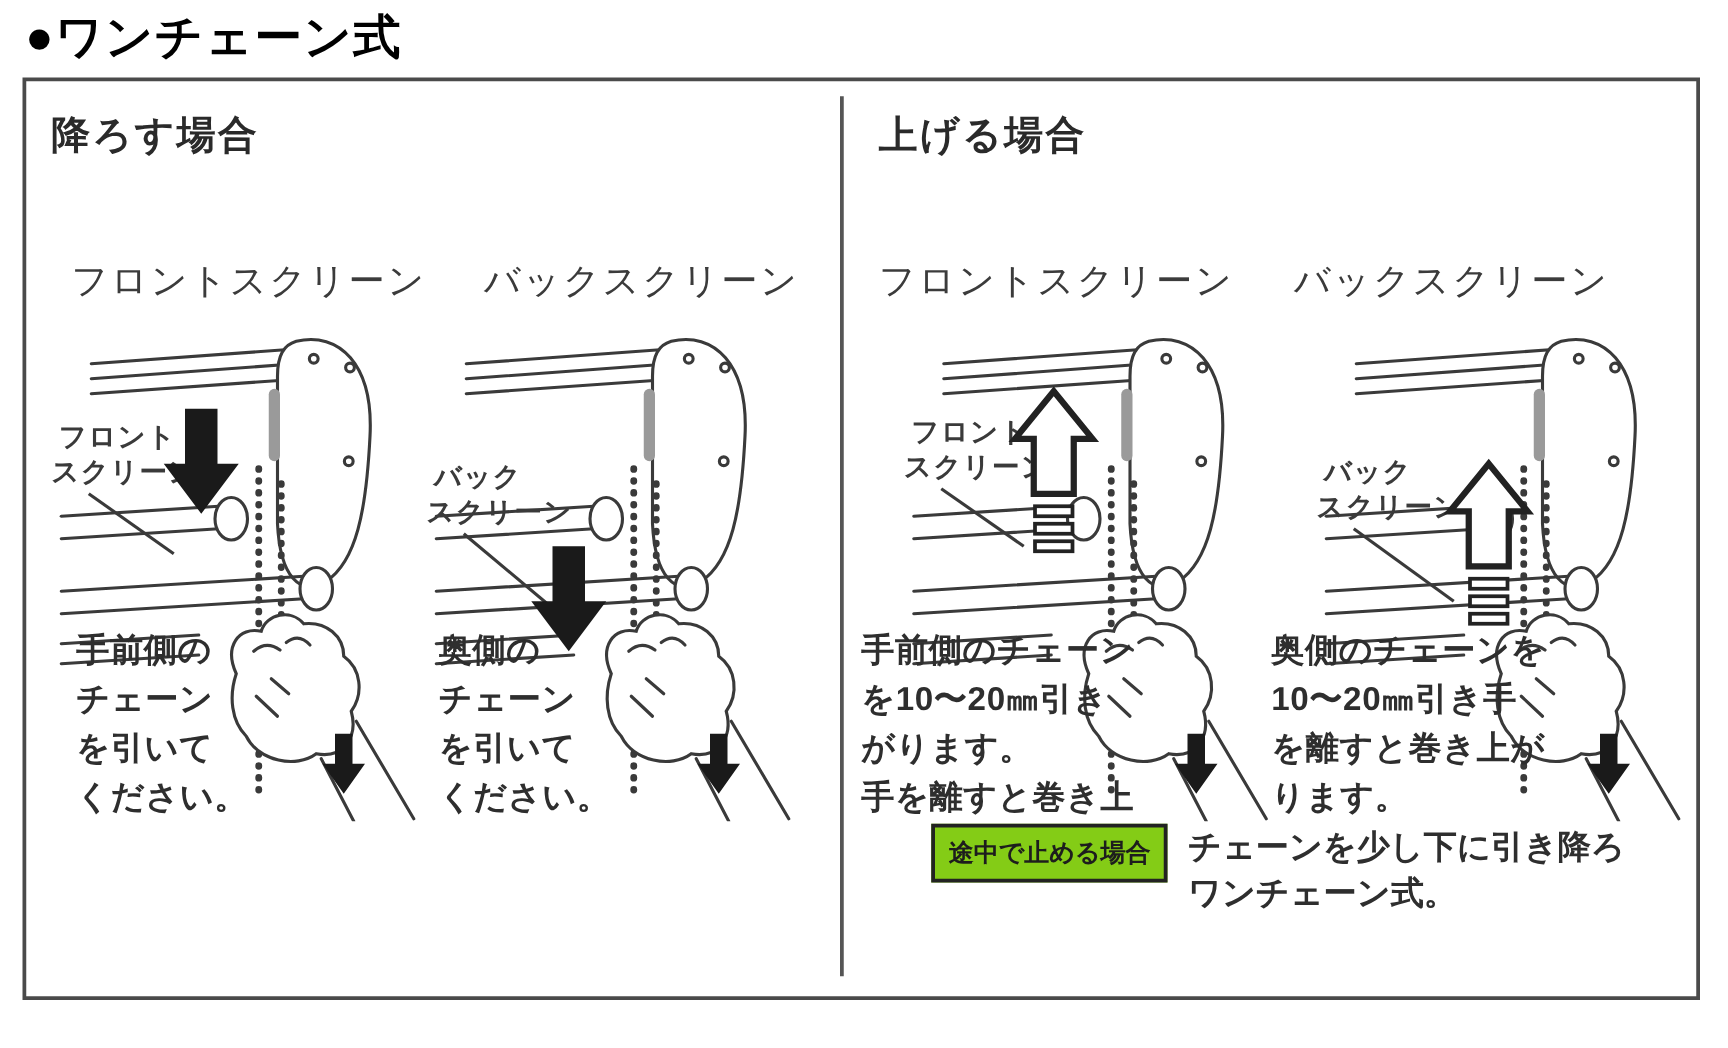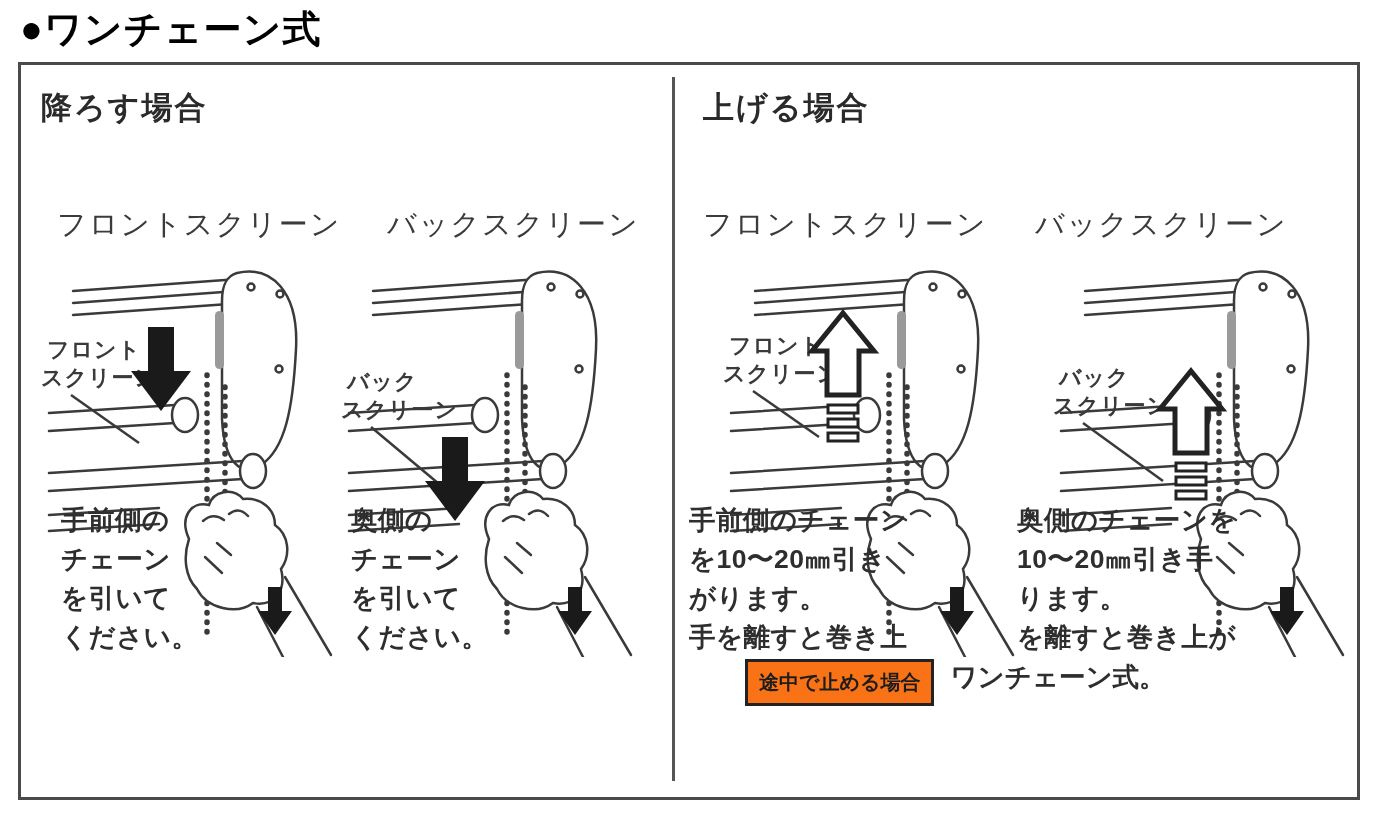--- a/index.html
+++ b/index.html
@@ -19,21 +19,21 @@
   .divider { position:absolute; left:651px; top:12px; width:3px; height:704px; background:#555; }
   .panel-title { position:absolute; top:22px; font-size:31px; font-weight:700; color:#2a2a2a; letter-spacing:2px; }
   .pt-left { left:20px;text-align:center; } .pt-right { left:682px; }
   .screen-label { position:absolute; top:140px; font-size:29px; font-weight:500; color:#3b3b3b; letter-spacing:2px; white-space:nowrap; }
   .diagram { position:absolute; top:192px; width:310px; height:400px; z-index:1; }
   .d1 { left:18px; } .d2 { left:318px; } .d3 { left:700px; } .d4 { left:1030px; }
   .callout { font-size:22px; font-weight:600; fill:#3a3a3a; letter-spacing:1px; }
   .instr { position:absolute; top:424px; z-index:2; font-size:26.5px; font-weight:600; color:#2e2e2e; line-height:39px; letter-spacing:0.5px; white-space:nowrap;margin-top:12px; }
   .i1 { left:40px; } .i2 { left:330px; } .i3 { left:668px; } .i4 { left:996px; }
   .stop-note { position:absolute; left:724px; top:594px; display:flex; gap:16px; align-items:flex-start; z-index:3; }
-  .stop-badge { border:3px solid #222; padding:7px 11px; font-size:20px; font-weight:700; color:#1d1d1d; white-space:nowrap; background:#f97316; }
+  .stop-badge { border:3px solid #222; padding:7px 11px; font-size:20px; font-weight:700; color:#1d1d1d; white-space:nowrap; background:#84cc16; }
   .stop-text { font-size:26.5px; font-weight:600; color:#2e2e2e; line-height:37px; white-space:nowrap; }
   .defs-holder { position:absolute; width:0; height:0; overflow:hidden; }
 </style>
 </head>
 <body>
 
 <svg class="defs-holder" aria-hidden="true">
   <defs>
     <g id="g-blind" stroke="#3a3a3a" stroke-width="2.5" fill="none" stroke-linecap="round">
 
@@ -146,24 +146,25 @@
   <div class="instr i3">
     <div>手前側のチェーン</div>
     <div>を10〜20㎜引き</div>
     <div>がります。</div>
     <div>手を離すと巻き上</div>
   </div>
 
   <div class="instr i4">
     <div>奥側のチェーンを</div>
     <div>10〜20㎜引き手</div>
+    <div>を離すと巻き上が</div>
     <div>ります。</div>
-    <div>を離すと巻き上が</div>
   </div>
 
   <div class="stop-note">
     <div class="stop-badge">途中で止める場合</div>
     <div class="stop-text">
+      <div>チェーンを少し下に引き降ろ</div>
       <div>ワンチェーン式。</div>
     </div>
   </div>
 
 </div>
 
 </body></html>

